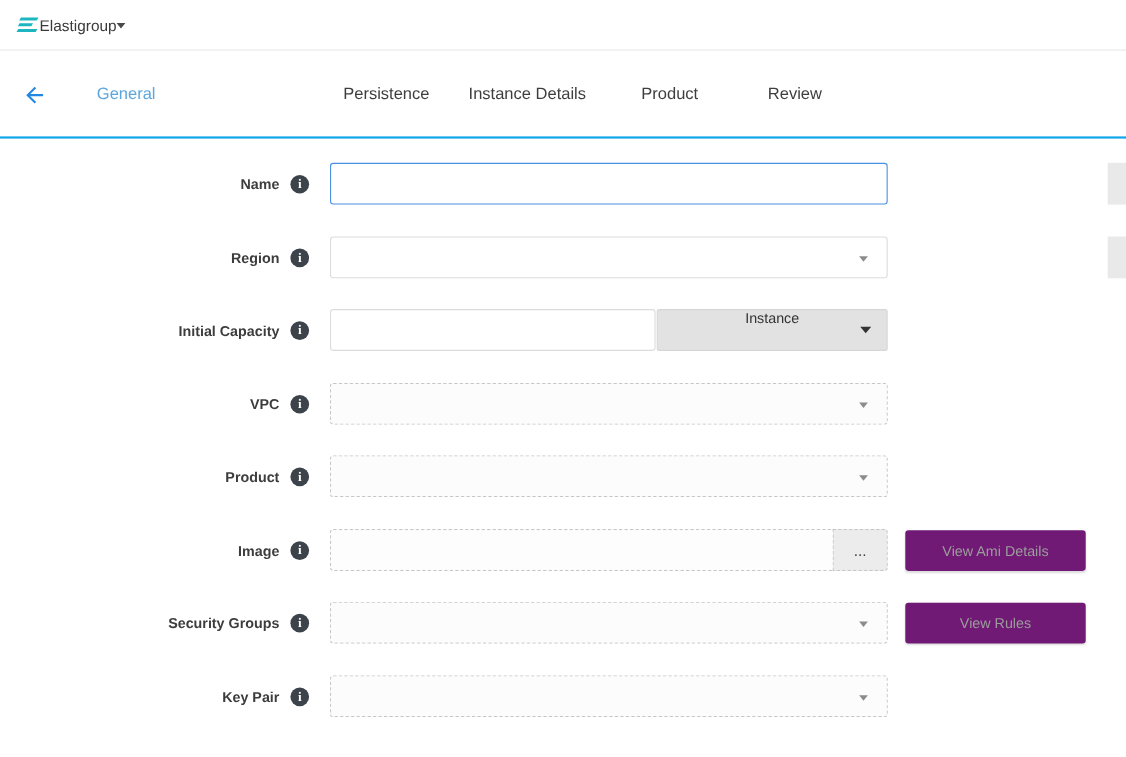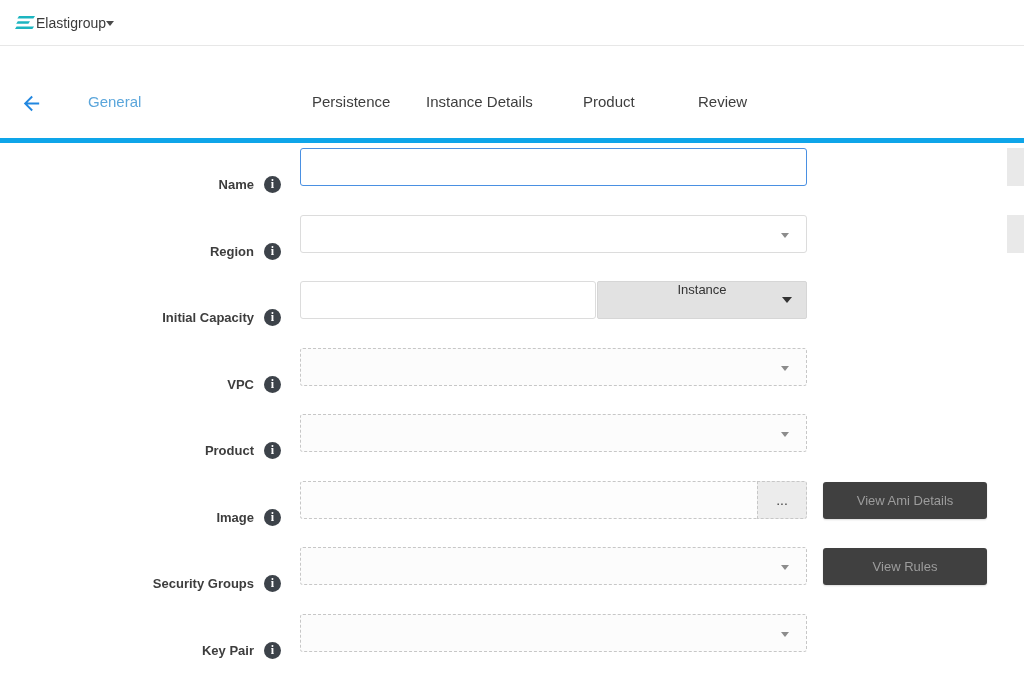--- a/index.html
+++ b/index.html
@@ -9,30 +9,30 @@
 
   
   .topbar { position: absolute; top: 0; left: 0; right: 0; height: 46px;
             border-bottom: 1px solid #e7e7e7; display: flex; align-items: center; padding-left: 14px; }
   .app-switcher { display: flex; align-items: center; gap: 0; cursor: pointer; }
   .app-name { font-size: 14px; color: #3a3a3a; }
   .caret-sm { width: 0; height: 0; border-left: 4px solid transparent;
               border-right: 4px solid transparent; border-top: 5px solid #4a4a4a; margin-top: 2px; }
 
   
-  .tabbar { position: absolute; top: 64px; left: 0; right: 0; height: 79px;
-            border-bottom: 5px solid #0ea5e9; background: #fff; }
+  .tabbar { position: absolute; top: 47px; left: 0; right: 0; height: 79px;
+            border-bottom: 2px solid #0ea5e9; background: #fff; }
   .back-arrow { position: absolute; left: 20px; top: 28px; width: 23px; height: 23px; cursor: pointer; }
   .tab { position: absolute; top: 0; height: 100%; display: flex; align-items: center;
          font-size: 15px; color: #3e3e3e; cursor: pointer; white-space: nowrap; }
   .tab.active { color: #5ba6db; }
 
   
   .row { position: absolute; left: 0; width: 100%; height: 38px; }
-  .label-wrap { position: absolute; left: 40px; top: 17px; width: 241px; height: 38px;
+  .label-wrap { position: absolute; left: 40px; top: 0; width: 241px; height: 38px;
                 display: flex; align-items: center; justify-content: flex-end; gap: 10px; }
   .label { font-size: 13px; font-weight: bold; color: #3d3d3d; white-space: nowrap; }
   .info { width: 17px; height: 17px; border-radius: 50%; background: #3d434a; color: #fff;
           font-family: "Liberation Serif", serif; font-weight: bold; font-size: 12px;
           line-height: 17px; text-align: center; cursor: pointer; flex: 0 0 17px; }
 
   .ctl { position: absolute; top: 0; height: 38px; border-radius: 3px; flex-direction: column; }
   .input-name { left: 300px; width: 507px; border: 1.5px solid #4a90e2; background: #fff;
                 padding: 0 12px; font-size: 13px; color: #333; outline: none;
                 font-family: "Liberation Sans", sans-serif; }
@@ -51,21 +51,21 @@
   .caret-dark { margin-left: auto; width: 0; height: 0; border-left: 5px solid transparent;
                 border-right: 5px solid transparent; border-top: 6px solid #333; }
 
   .image-input { left: 300px; width: 458px; border: 1px dashed #c7c7c7; background: #fdfdfd;
                  padding: 0 12px; font-size: 13px; color: #333; outline: none;
                  border-radius: 3px 0 0 3px; font-family: "Liberation Sans", sans-serif; }
   .browse-box { left: 757px; width: 50px; border: 1px dashed #c7c7c7; background: #ececec;
                 display: flex; align-items: center; justify-content: center; font-size: 14px;
                 color: #444; cursor: pointer; border-radius: 0 3px 3px 0; }
   .action-btn { position: absolute; left: 823px; top: 1px; width: 164px; height: 37px;
-                background: #404040; color: #9c9c9c; font-size: 13px; border: none;
+                background: #701a75; color: #9c9c9c; font-size: 13px; border: none;
                 border-radius: 3px; box-shadow: 0 1px 2px rgba(0,0,0,0.14);
                 cursor: pointer; font-family: "Liberation Sans", sans-serif; }
 
   .edge-frag { position: absolute; left: 1007px; width: 17px; height: 38px; background: #e9e9e9; }
 </style>
 </head>
 <body>
 
 <div class="page">
 

